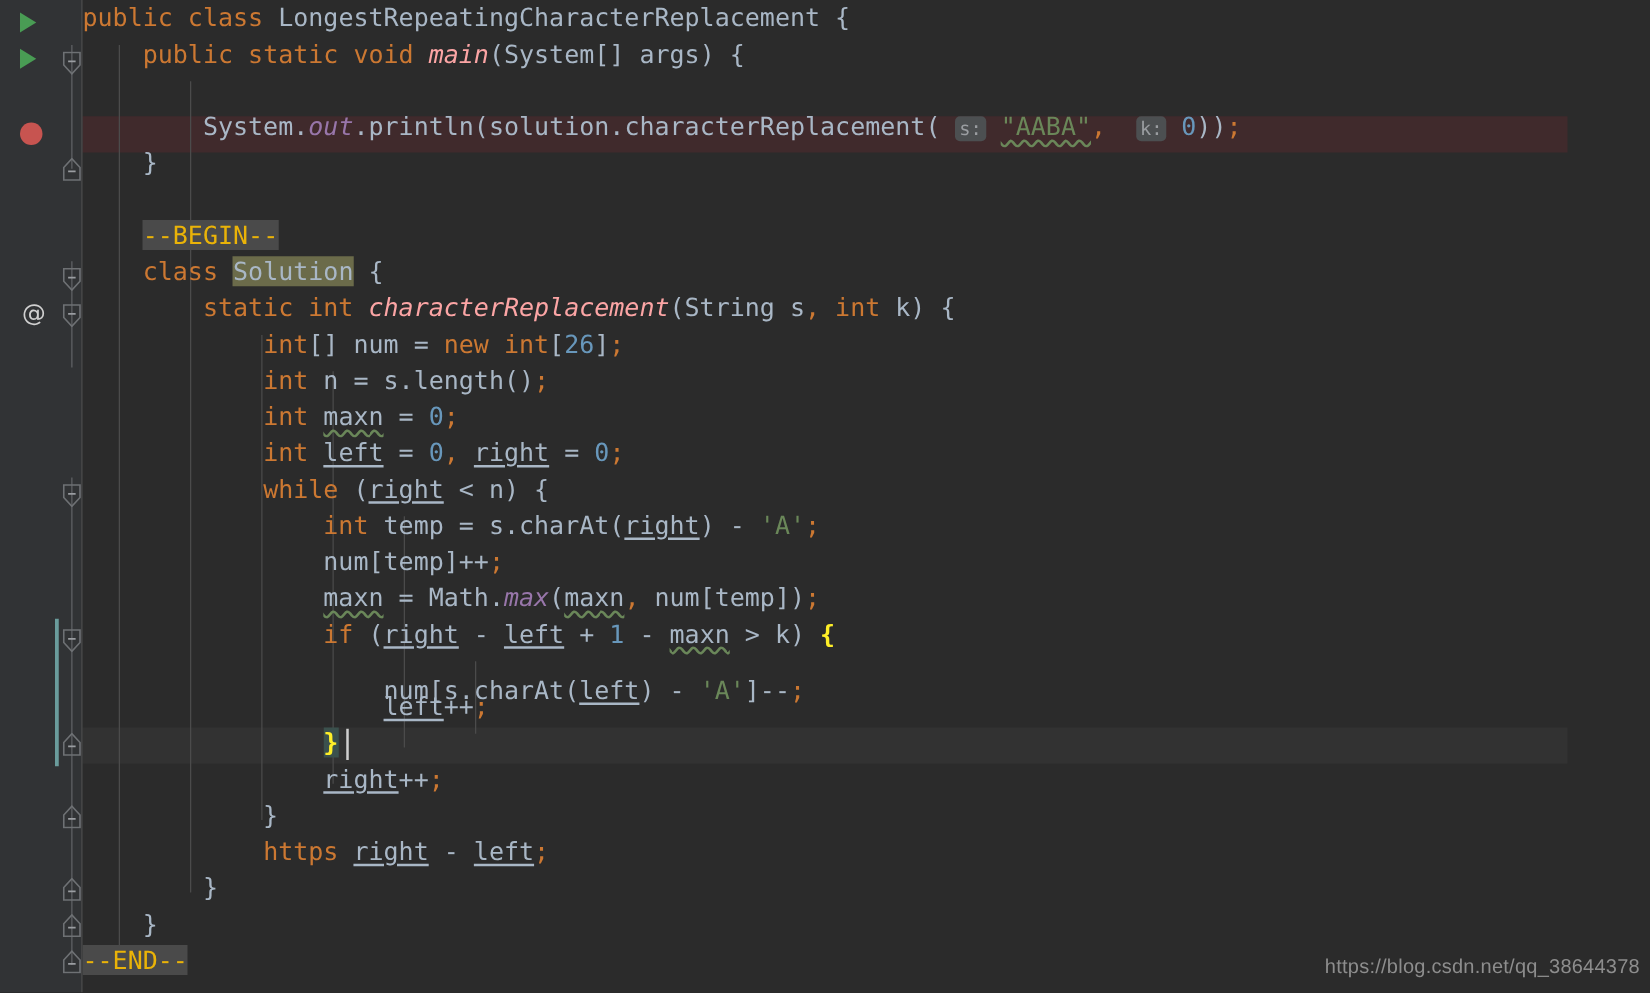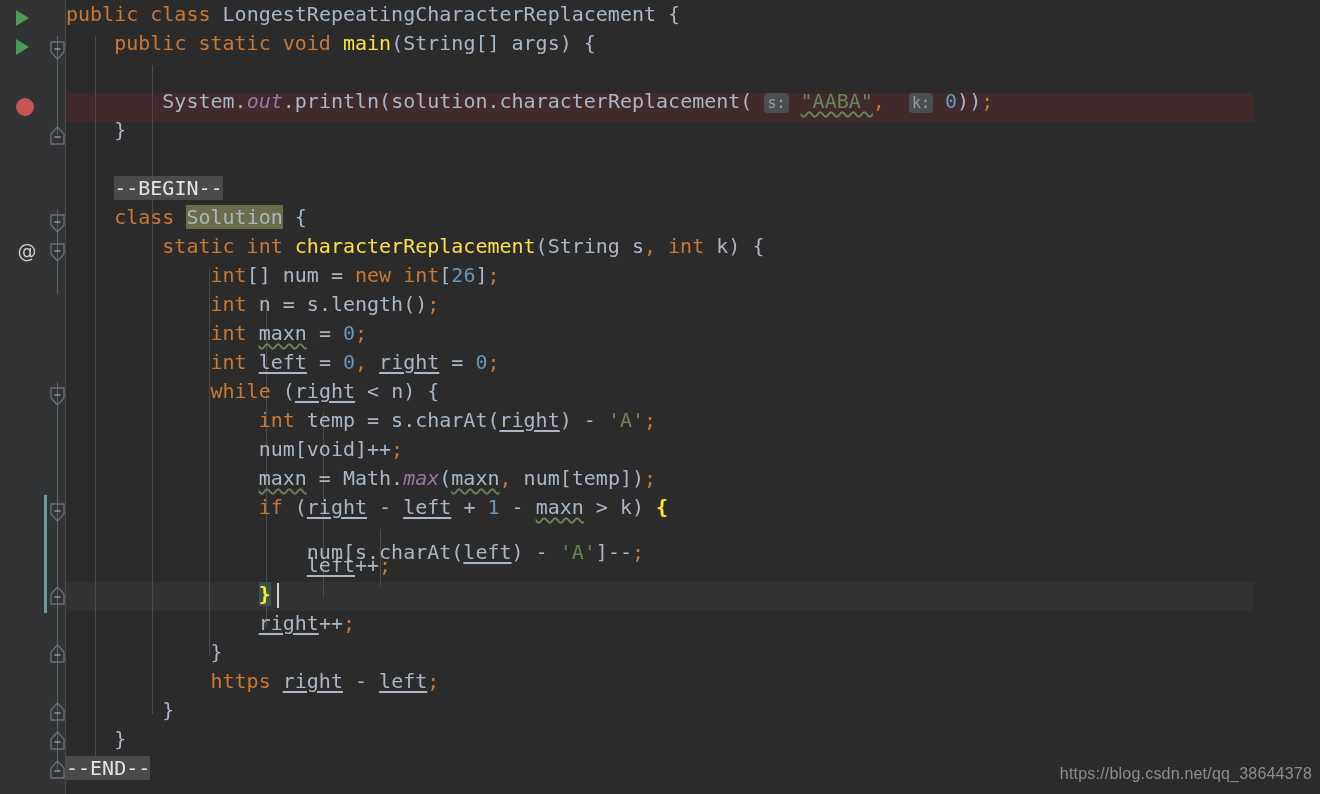--- a/index.html
+++ b/index.html
@@ -128,21 +128,21 @@
     height: 29px;
     white-space: pre;
     font-size: 20px;
     line-height: 29px;
     letter-spacing: 0;
   }
 
   
   .kw    { color: #cc7832; }            
   .id    { color: #a9b7c6; }            
-  .mth   { color: #fde047; }            
+  .mth   { color: #fca5a5; font-style: italic; }            
   .num   { color: #6897bb; }            
   .chr   { color: #6a8759; }            
   .fld   { color: #9876aa; font-style: italic; }  
   .sep   { color: #cc7832; }            
   .punc  { color: #a9b7c6; }
 
   
   .u  { text-decoration: underline; text-decoration-color: #a9b7c6; text-underline-offset: 3px; }
 
   
@@ -159,21 +159,21 @@
   }
 
   
   .hl-ident {
     background: #6b6b4a;
     color: #a9b7c6;
   }
   
   .hl-grey {
     background: #4a4a4a;
-    color: #e5e5e5;
+    color: #eab308;
   }
   
   .brace-match {
     background: #3b514d;
     color: #ffef28;
     font-weight: bold;
   }
   .brace-plain {
     color: #ffef28;
     font-weight: bold;
@@ -310,21 +310,21 @@
 
     <div class="indent-guide" style="left:29px;  top:36px;  height:736px;"></div>
     <div class="indent-guide" style="left:86px;  top:65px;  height:649px;"></div>
     <div class="indent-guide" style="left:143px; top:268px; height:388px;"></div>
     <div class="indent-guide" style="left:200px; top:297px; height:330px;"></div>
     <div class="indent-guide" style="left:257px; top:413px; height:185px;"></div>
     <div class="indent-guide" style="left:314px; top:529px; height:58px;"></div>
 
     <div class="line" style="top:0px;"><span class="kw">public class </span><span class="id">LongestRepeatingCharacterReplacement </span><span class="punc">{</span></div>
 
-    <div class="line" style="top:29px;"><span class="id">    </span><span class="kw">public static void </span><span class="mth">main</span><span class="punc">(</span><span class="id">String[] args</span><span class="punc">) {</span></div>
+    <div class="line" style="top:29px;"><span class="id">    </span><span class="kw">public static void </span><span class="mth">main</span><span class="punc">(</span><span class="id">System[] args</span><span class="punc">) {</span></div>
 
 
     <div class="line" style="top:87px;"><span class="id">        System.</span><span class="fld">out</span><span class="punc">.</span><span class="id">println</span><span class="punc">(</span><span class="id">solution</span><span class="punc">.</span><span class="id">characterReplacement</span><span class="punc">(</span><span class="id"> </span><span class="hint">s:</span><span class="id"> </span><span class="typo-str">"AABA"</span><span class="sep">,</span><span class="id">  </span><span class="hint">k:</span><span class="id"> </span><span class="num">0</span><span class="punc">))</span><span class="sep">;</span></div>
 
     <div class="line" style="top:116px;"><span class="punc">    }</span></div>
 
     <div class="line" style="top:174px;"><span class="id">    </span><span class="hl-grey">--BEGIN--</span></div>
 
     <div class="line" style="top:203px;"><span class="kw">    class </span><span class="hl-ident">Solution</span><span class="punc"> {</span></div>
 
@@ -335,21 +335,21 @@
     <div class="line" style="top:290px;"><span class="id">            </span><span class="kw">int </span><span class="id">n = s.length()</span><span class="sep">;</span></div>
 
     <div class="line" style="top:319px;"><span class="id">            </span><span class="kw">int </span><span class="id u typo">maxn</span><span class="id"> = </span><span class="num">0</span><span class="sep">;</span></div>
 
     <div class="line" style="top:348px;"><span class="id">            </span><span class="kw">int </span><span class="id u">left</span><span class="id"> = </span><span class="num">0</span><span class="sep">,</span><span class="id"> </span><span class="id u">right</span><span class="id"> = </span><span class="num">0</span><span class="sep">;</span></div>
 
     <div class="line" style="top:377px;"><span class="id">            </span><span class="kw">while </span><span class="punc">(</span><span class="id u">right</span><span class="id"> &lt; n</span><span class="punc">) {</span></div>
 
     <div class="line" style="top:406px;"><span class="id">                </span><span class="kw">int </span><span class="id">temp = s.charAt(</span><span class="id u">right</span><span class="punc">)</span><span class="id"> - </span><span class="chr">'A'</span><span class="sep">;</span></div>
 
-    <div class="line" style="top:435px;"><span class="id">                num[void]++</span><span class="sep">;</span></div>
+    <div class="line" style="top:435px;"><span class="id">                num[temp]++</span><span class="sep">;</span></div>
 
     <div class="line" style="top:464px;"><span class="id">                </span><span class="id u typo">maxn</span><span class="id"> = Math.</span><span class="fld">max</span><span class="punc">(</span><span class="id u typo">maxn</span><span class="sep">,</span><span class="id"> num[temp])</span><span class="sep">;</span></div>
 
     <div class="line" style="top:493px;"><span class="id">                </span><span class="kw">if </span><span class="punc">(</span><span class="id u">right</span><span class="id"> - </span><span class="id u">left</span><span class="id"> + </span><span class="num">1</span><span class="id"> - </span><span class="id u typo">maxn</span><span class="id"> &gt; k</span><span class="punc">) </span><span class="brace-plain">{</span></div>
 
     <div class="line" style="top:538px;"><span class="id">                    num[s.charAt(</span><span class="id u">left</span><span class="punc">)</span><span class="id"> - </span><span class="chr">'A'</span><span class="punc">]</span><span class="id">--</span><span class="sep">;</span></div>
 
     <div class="line" style="top:551px;"><span class="id">                    </span><span class="id u">left</span><span class="id">++</span><span class="sep">;</span></div>
 
     <div class="line" style="top:580px;"><span class="id">                </span><span class="brace-match">}</span></div>

